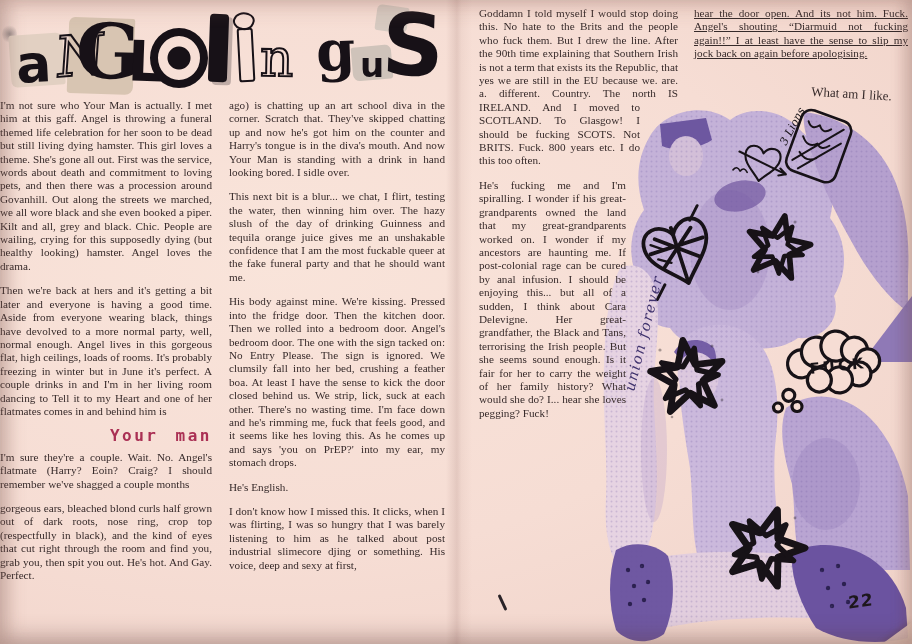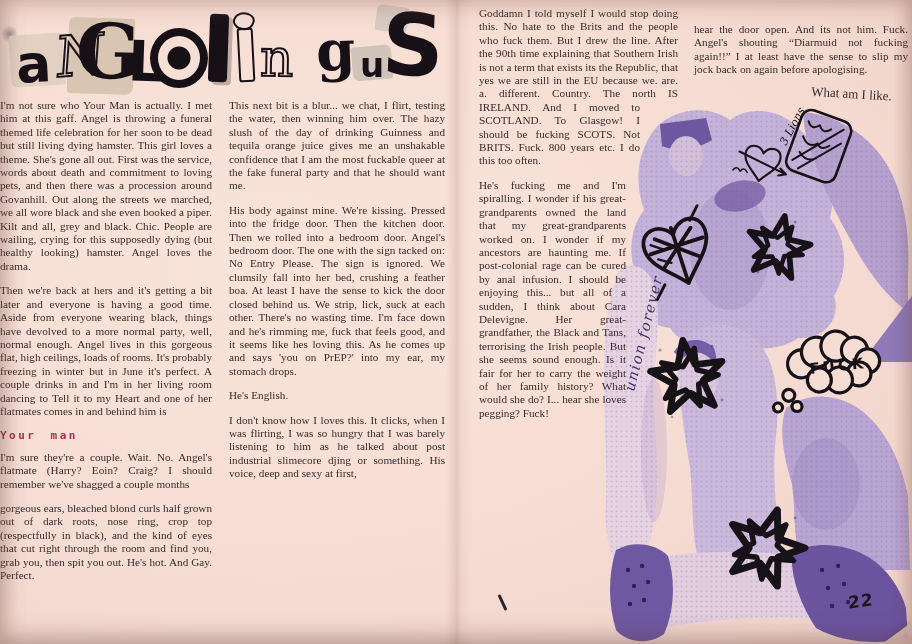--- a/index.html
+++ b/index.html
@@ -50,27 +50,27 @@
   .t9{left:350px; top:42px; font-size:34px; font-family:"DejaVu Sans", sans-serif; font-weight:700;}
   .t10{left:372px; top:-4px; font-size:86px; font-family:"DejaVu Sans", sans-serif; font-weight:900; transform:rotate(2deg);}
 
   
   .col{position:absolute; z-index:2; font-size:11.2px; line-height:13.4px; text-align:justify;}
   .col p{margin:0 0 11px;}
   .col p:last-child{margin-bottom:0;}
   .col1{left:0;  top:99px; width:212px; height:540px; overflow:hidden;}
   .col2{left:229px; top:99px; width:216px; height:540px; overflow:hidden;}
   .col3{left:479px; top:7px;  width:211px; height:634px; overflow:hidden;}
-  .col4{left:694px; top:23px;  width:214px;}
+  .col4{left:694px; top:7px;  width:214px;text-decoration:underline;}
   .fr{float:right;}
   .cr{clear:right;}
   .man-heading{
     margin:0 0 8px; font-family:"DejaVu Sans Mono", monospace;
-    font-size:11px; font-weight:700; letter-spacing:2.5px; word-spacing:5px;
-    color:#aa3054; text-align:left;
+    font-size:16px; font-weight:700; letter-spacing:2.5px; word-spacing:5px;
+    color:#aa3054; text-align:right;
   }
   .aside{position:absolute; left:742px; top:84px; width:150px; z-index:2;
     font-size:13px; text-align:right; transform:rotate(3.5deg);}
   .pen-mark{position:absolute; left:501px; top:594px; width:3px; height:17px;
     background:#2a2328; border-radius:2px; transform:rotate(-25deg); z-index:2;}
   .pageno{position:absolute; left:848px; top:591px; z-index:7;
     font-family:"DejaVu Sans", sans-serif; font-weight:900; font-size:17px;
     color:#1d171c; letter-spacing:1px; transform:rotate(-8deg) skewX(-6deg);}
 
   
@@ -233,24 +233,25 @@
 
   <div class="col col1">
     <p>I'm not sure who Your Man is actually. I met him at this gaff. Angel is throwing a funeral themed life celebration for her soon to be dead but still living dying hamster. This girl loves a theme. She's gone all out. First was the service, words about death and commitment to loving pets, and then there was a procession around Govanhill. Out along the streets we marched, we all wore black and she even booked a piper. Kilt and all, grey and black. Chic. People are wailing, crying for this supposedly dying (but healthy looking) hamster. Angel loves the drama.</p>
     <p>Then we're back at hers and it's getting a bit later and everyone is having a good time. Aside from everyone wearing black, things have devolved to a more normal party, well, normal enough. Angel lives in this gorgeous flat, high ceilings, loads of rooms. It's probably freezing in winter but in June it's perfect. A couple drinks in and I'm in her living room dancing to Tell it to my Heart and one of her flatmates comes in and behind him is</p>
     <h2 class="man-heading">Your man</h2>
     <p>I'm sure they're a couple. Wait. No. Angel's flatmate (Harry? Eoin? Craig? I should remember we've shagged a couple months</p>
     <p>gorgeous ears, bleached blond curls half grown out of dark roots, nose ring, crop top (respectfully in black), and the kind of eyes that cut right through the room and find you, grab you, then spit you out. He's hot. And Gay. Perfect.</p>
   </div>
 
   <div class="col col2">
+    <p>ago) is chatting up an art school diva in the corner. Scratch that. They've skipped chatting up and now he's got him on the counter and Harry's tongue is in the diva's mouth. And now Your Man is standing with a drink in hand looking bored. I sidle over.</p>
     <p>This next bit is a blur... we chat, I flirt, testing the water, then winning him over. The hazy slush of the day of drinking Guinness and tequila orange juice gives me an unshakable confidence that I am the most fuckable queer at the fake funeral party and that he should want me.</p>
     <p>His body against mine. We're kissing. Pressed into the fridge door. Then the kitchen door. Then we rolled into a bedroom door. Angel's bedroom door. The one with the sign tacked on: No Entry Please. The sign is ignored. We clumsily fall into her bed, crushing a feather boa. At least I have the sense to kick the door closed behind us. We strip, lick, suck at each other. There's no wasting time. I'm face down and he's rimming me, fuck that feels good, and it seems like hes loving this. As he comes up and says 'you on PrEP?' into my ear, my stomach drops.</p>
     <p>He's English.</p>
-    <p>I don't know how I loves this. It clicks, when I was flirting, I was so hungry that I was barely listening to him as he talked about post industrial slimecore djing or something. His voice, deep and sexy at first,</p>
+    <p>I don't know how I missed this. It clicks, when I was flirting, I was so hungry that I was barely listening to him as he talked about post industrial slimecore djing or something. His voice, deep and sexy at first,</p>
   </div>
 
   <div class="col col3">
     <div class="fr" style="width:12px; height:96px"></div>
     <div class="fr cr" style="width:50px; height:86px"></div>
     <div class="fr cr" style="width:64px; height:248px"></div>
     <div class="fr cr" style="width:52px; height:200px"></div>
     <p>Goddamn I told myself I would stop doing this. No hate to the Brits and the people who fuck them. But I drew the line. After the 90th time explaining that Southern Irish is not a term that exists its the Republic, that yes we are still in the EU because we. are. a. different. Country. The north IS IRELAND. And I moved to SCOTLAND. To Glasgow! I should be fucking SCOTS. Not BRITS. Fuck. 800 years etc. I do this too often.</p>
     <p>He's fucking me and I'm spiralling. I wonder if his great-grandparents owned the land that my great-grandparents worked on. I wonder if my ancestors are haunting me. If post-colonial rage can be cured by anal infusion. I should be enjoying this... but all of a sudden, I think about Cara Delevigne. Her great-grandfather, the Black and Tans, terrorising the Irish people. But she seems sound enough. Is it fair for her to carry the weight of her family history? What would she do? I... hear she loves pegging? Fuck!</p>
   </div>

